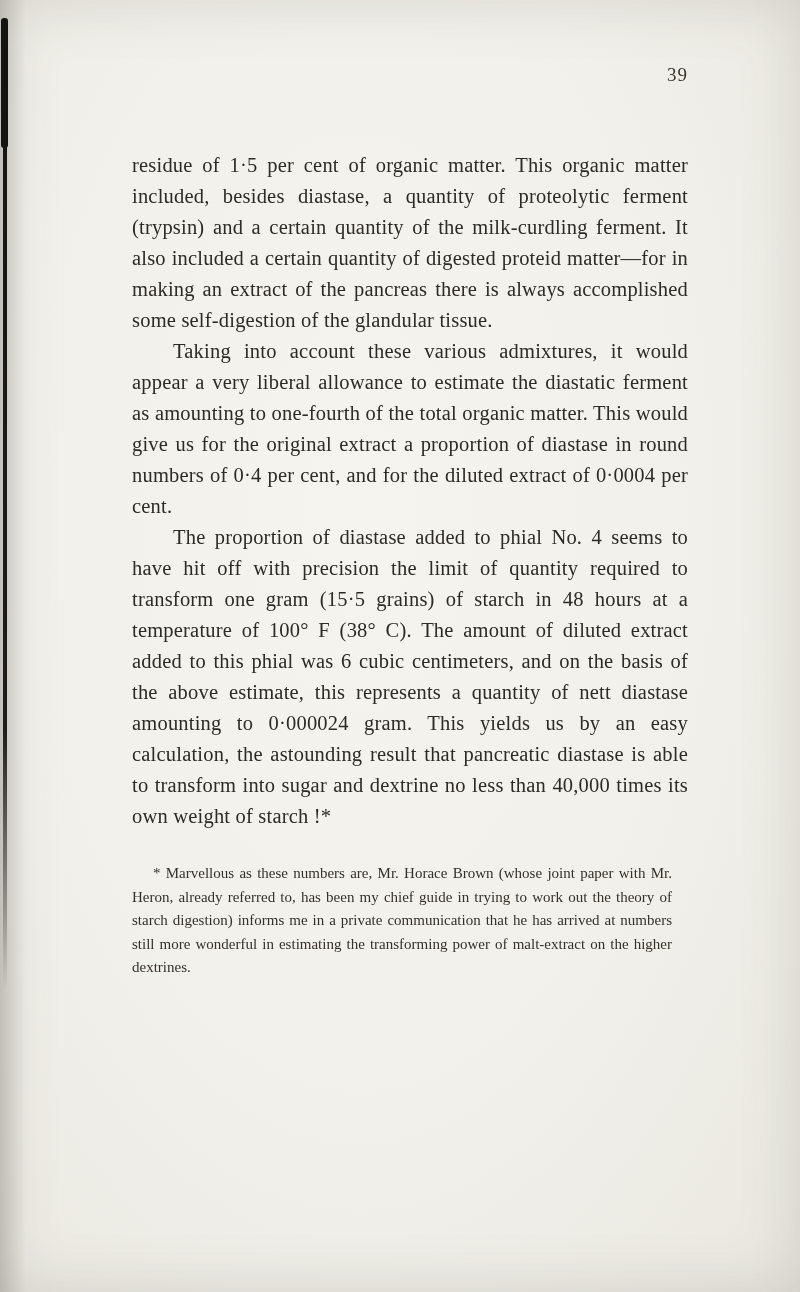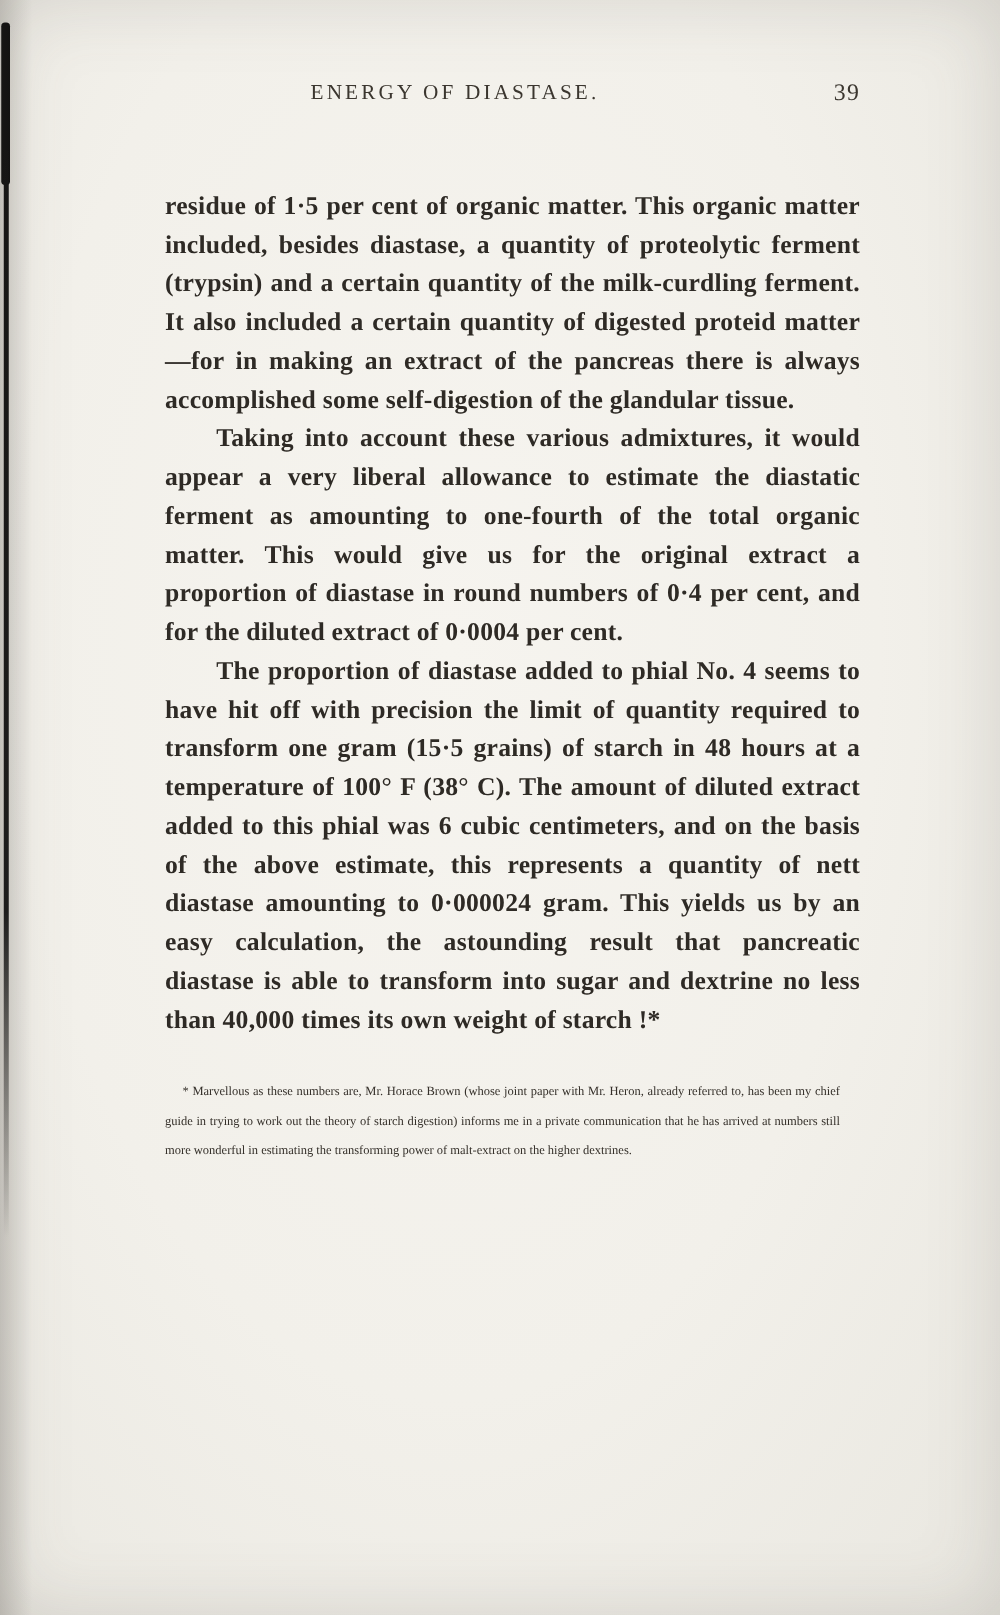--- a/index.html
+++ b/index.html
@@ -68,45 +68,43 @@
     letter-spacing: 1px;
     color: #3b362f;
   }
   .body-text p.para {
     margin: 0;
     font-size: 20.5px;
     line-height: 31px;
     text-align: justify;
     text-indent: 2em;
     letter-spacing: 0.2px;
-    font-weight: bold;
   }
   .body-text p.para.first {
     text-indent: 0;
   }
   .footnote {
     margin: 30px 16px 0 0;
-    font-size: 10px;
+    font-size: 15px;
     line-height: 23.5px;
     text-align: justify;
     text-indent: 1.4em;
     color: #35302a;
   }
 </style>
 </head>
 <body>
 
 <div class="page">
 
   <div class="scan-blob"></div>
   <div class="scan-line"></div>
   <div class="edge-shade"></div>
 
   <div class="header">
-    <span class="header-title">ENERGY OF DIASTASE.</span>
     <span class="page-number">39</span>
   </div>
 
   <div class="body-text">
     <p class="para first">residue of 1·5 per cent of organic matter. This organic matter included, besides diastase, a quantity of proteolytic ferment (trypsin) and a certain quantity of the milk-curdling ferment. It also included a certain quantity of digested proteid matter—for in making an extract of the pancreas there is always accomplished some self-digestion of the glandular tissue.</p>
     <p class="para">Taking into account these various admixtures, it would appear a very liberal allowance to estimate the diastatic ferment as amounting to one-fourth of the total organic matter. This would give us for the original extract a proportion of diastase in round numbers of 0·4 per cent, and for the diluted extract of 0·0004 per cent.</p>
     <p class="para">The proportion of diastase added to phial No. 4 seems to have hit off with precision the limit of quantity required to transform one gram (15·5 grains) of starch in 48 hours at a temperature of 100° F (38° C). The amount of diluted extract added to this phial was 6 cubic centimeters, and on the basis of the above estimate, this represents a quantity of nett diastase amounting to 0·000024 gram. This yields us by an easy calculation, the astounding result that pancreatic diastase is able to transform into sugar and dextrine no less than 40,000 times its own weight of starch !*</p>
     <p class="footnote">* Marvellous as these numbers are, Mr. Horace Brown (whose joint paper with Mr. Heron, already referred to, has been my chief guide in trying to work out the theory of starch digestion) informs me in a private communication that he has arrived at numbers still more wonderful in estimating the transforming power of malt-extract on the higher dextrines.</p>
   </div>
 

